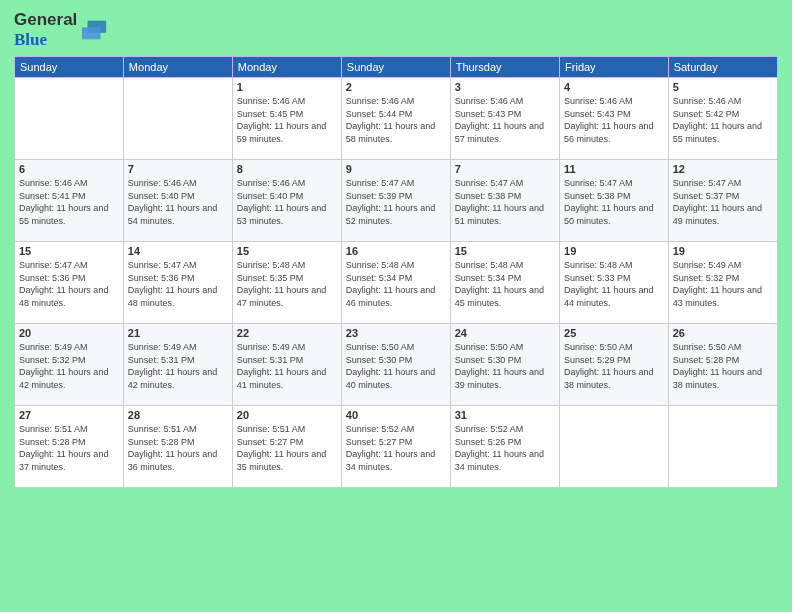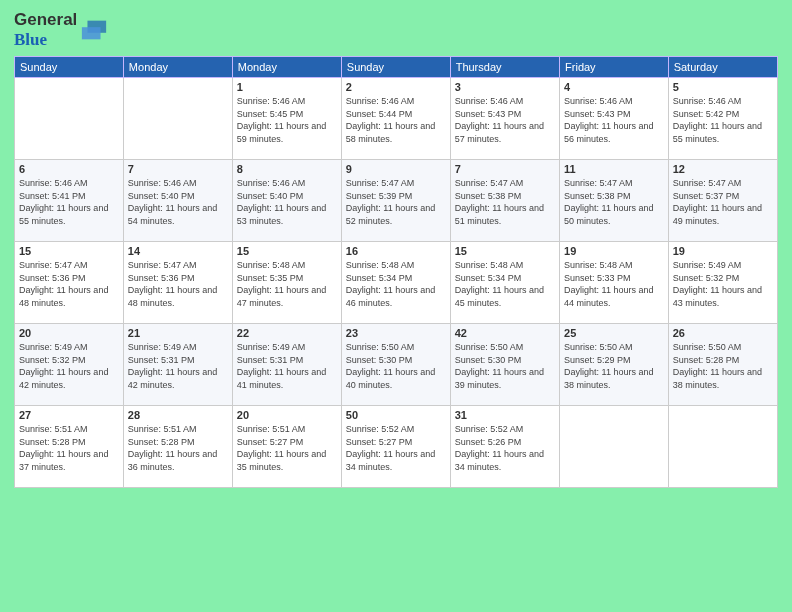--- a/index.html
+++ b/index.html
@@ -264,21 +264,21 @@
 Sunset: 5:31 PM
 Daylight: 11 hours and 41 minutes.</div>
           </td>
           <td>
             <span class="day-num">23</span>
             <div class="day-detail" style="white-space: pre-line;">Sunrise: 5:50 AM
 Sunset: 5:30 PM
 Daylight: 11 hours and 40 minutes.</div>
           </td>
           <td>
-            <span class="day-num">42</span>
+            <span class="day-num">24</span>
             <div class="day-detail" style="white-space: pre-line;">Sunrise: 5:50 AM
 Sunset: 5:30 PM
 Daylight: 11 hours and 39 minutes.</div>
           </td>
           <td>
             <span class="day-num">25</span>
             <div class="day-detail" style="white-space: pre-line;">Sunrise: 5:50 AM
 Sunset: 5:29 PM
 Daylight: 11 hours and 38 minutes.</div>
           </td>
@@ -302,21 +302,21 @@
 Sunset: 5:28 PM
 Daylight: 11 hours and 36 minutes.</div>
           </td>
           <td>
             <span class="day-num">20</span>
             <div class="day-detail" style="white-space: pre-line;">Sunrise: 5:51 AM
 Sunset: 5:27 PM
 Daylight: 11 hours and 35 minutes.</div>
           </td>
           <td>
-            <span class="day-num">50</span>
+            <span class="day-num">40</span>
             <div class="day-detail" style="white-space: pre-line;">Sunrise: 5:52 AM
 Sunset: 5:27 PM
 Daylight: 11 hours and 34 minutes.</div>
           </td>
           <td>
             <span class="day-num">31</span>
             <div class="day-detail" style="white-space: pre-line;">Sunrise: 5:52 AM
 Sunset: 5:26 PM
 Daylight: 11 hours and 34 minutes.</div>
           </td>

